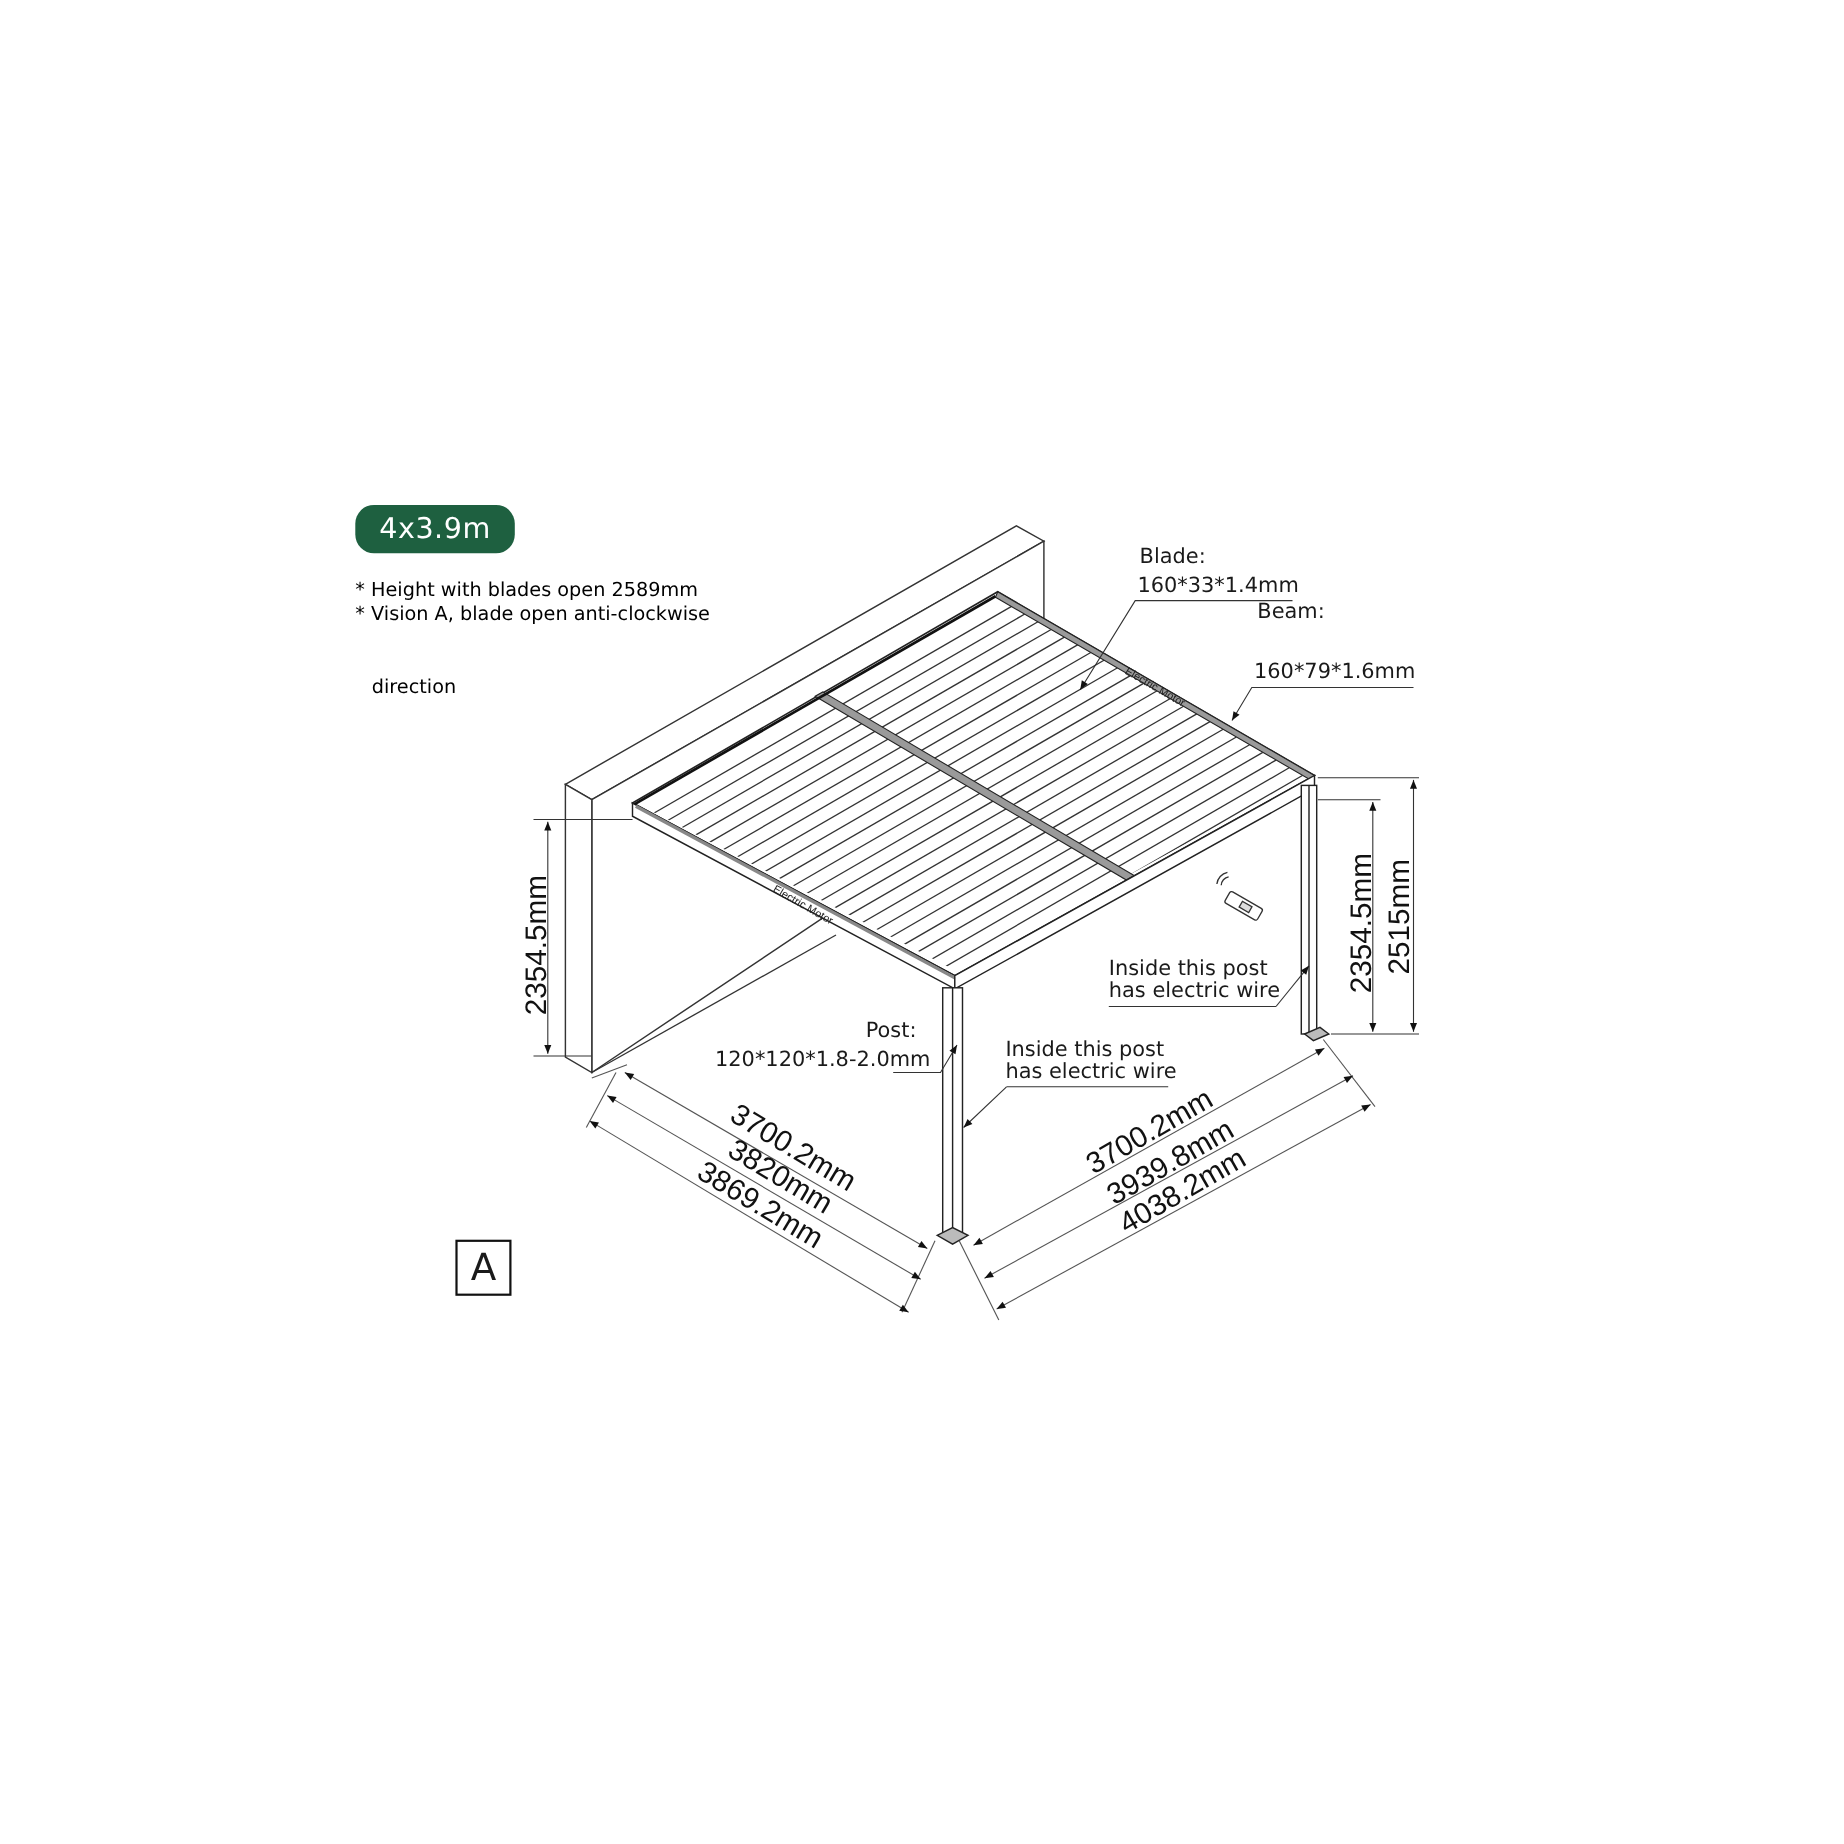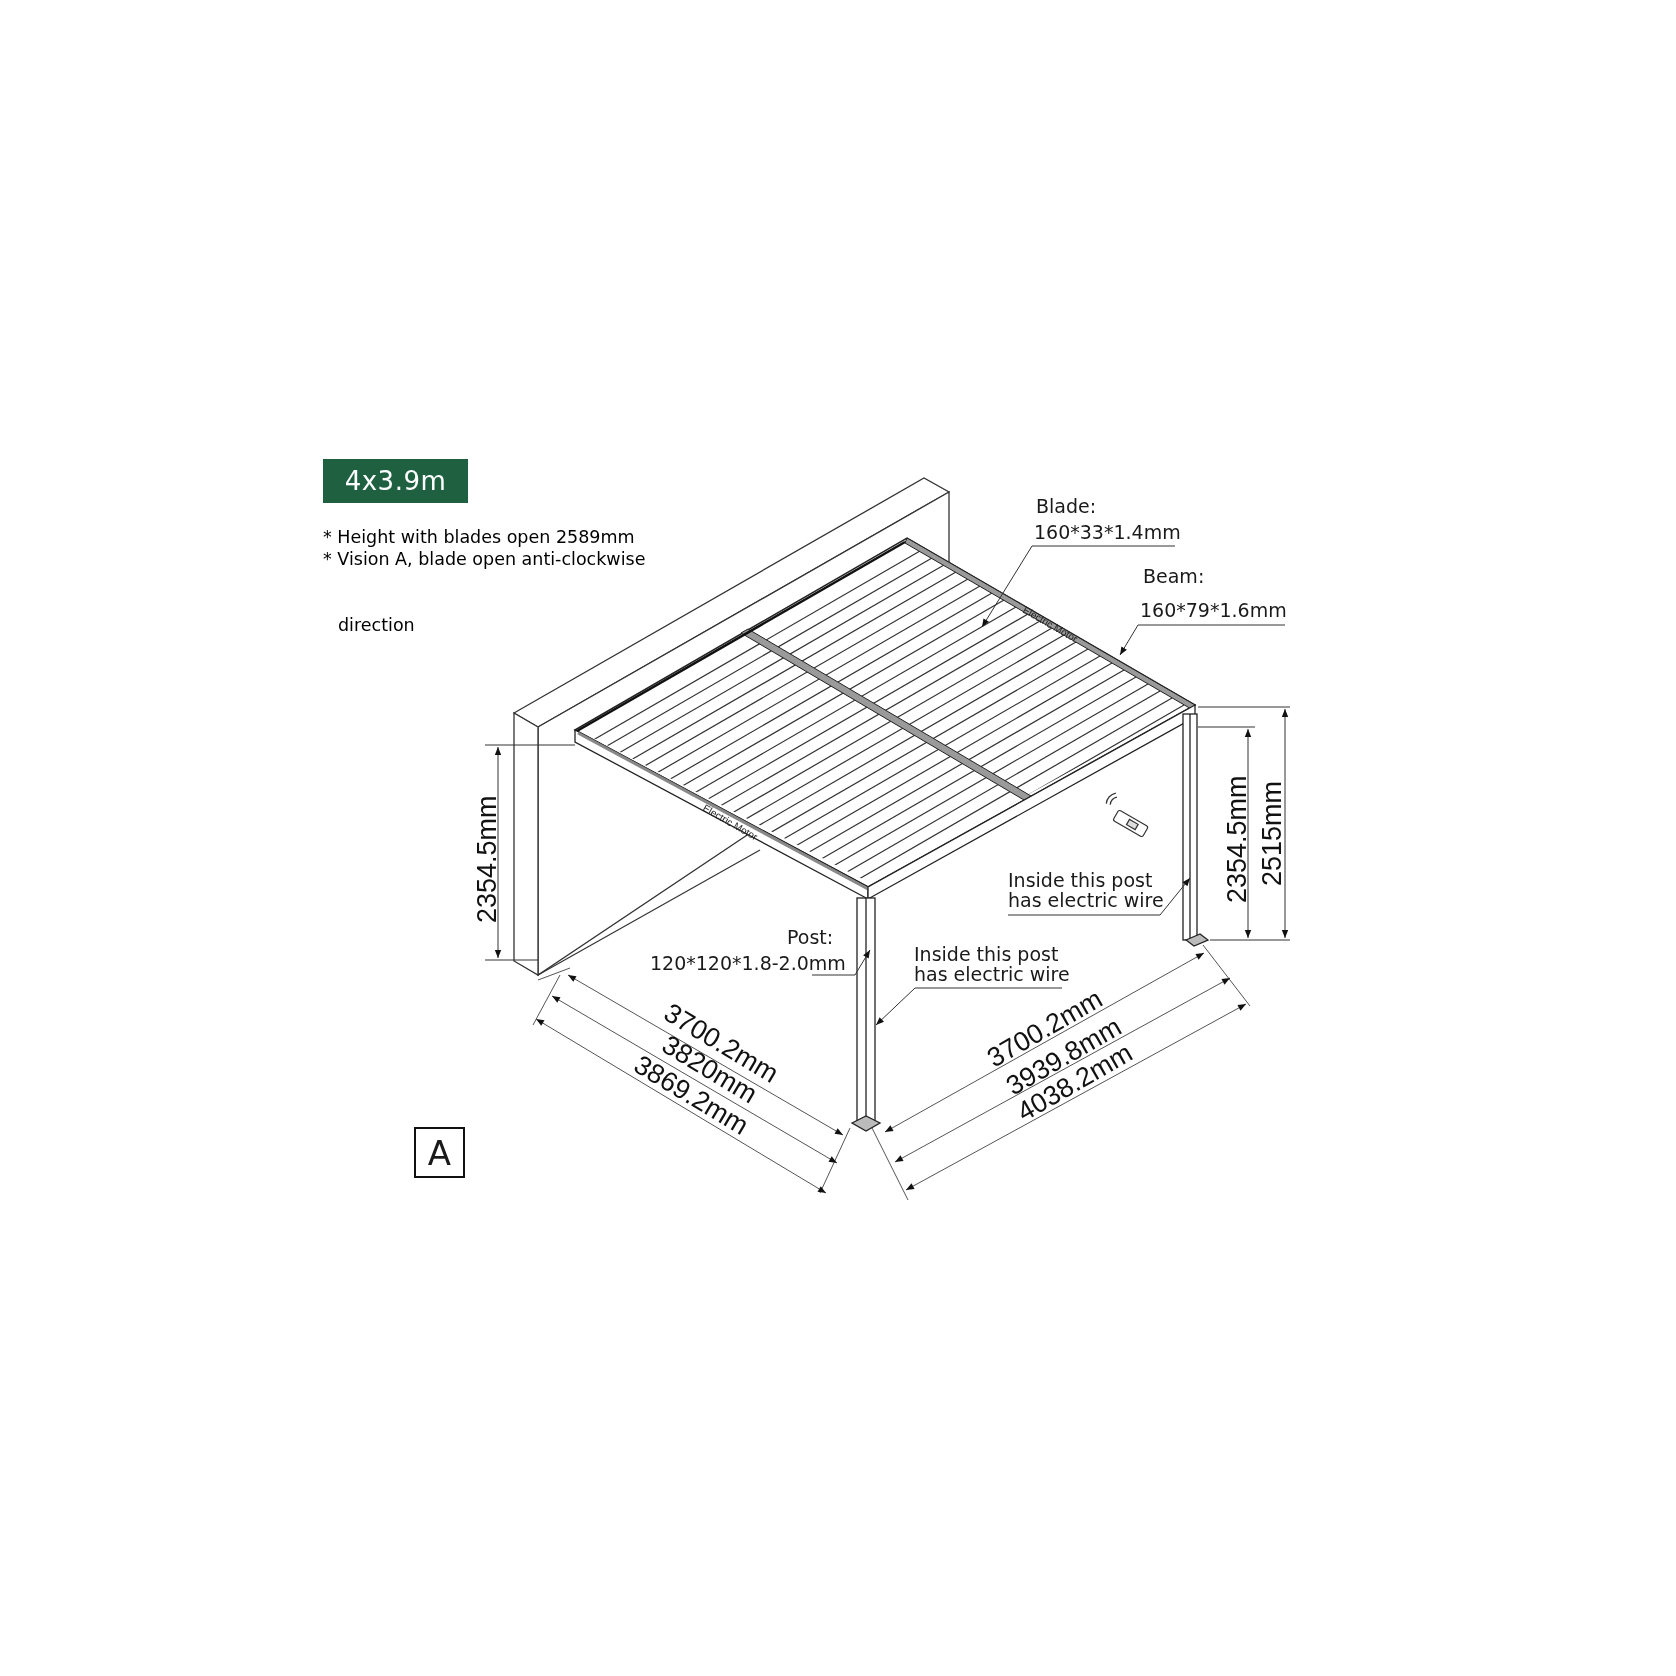--- a/index.html
+++ b/index.html
@@ -1,17 +1,17 @@
 <!DOCTYPE html>
 <html><head>
 <meta charset="utf-8">
 <style>
   html, body { margin:0; padding:0; background:#ffffff; }
   body { width:1676px; height:1676px; position:relative; overflow:hidden; font-family:"DejaVu Sans", sans-serif; color:#1a1a1a; }
-  .badge { position:absolute; left:323px; top:459px; width:145px; height:44px; background:#1e6040; color:#ffffff; font-size:26px; display:flex; align-items:center; justify-content:center; letter-spacing:0.5px; }
+  .badge { position:absolute; left:323px; top:459px; width:145px; height:44px; background:#1e6040; color:#ffffff; font-size:26px; display:flex; align-items:center; justify-content:center; letter-spacing:0.5px;border-radius:17px; }
   .notes { position:absolute; left:323px; top:526px; font-size:17.5px; line-height:22px; color:#000000; }
   .notes div { white-space:nowrap; }
   .notes .indent { padding-left:15px;margin-top:44px; }
   .label { position:absolute; font-size:19px; line-height:24px; color:#1a1a1a; white-space:nowrap; }
   .view-box { position:absolute; left:414px; top:1127px; width:51px; height:51px; border:2px solid #111; box-sizing:border-box; display:flex; align-items:center; justify-content:center; font-size:34px; }
   svg { position:absolute; left:0; top:0; }
   .dimtext { font-family:"Liberation Sans", sans-serif; font-size:27px; fill:#111; }
   .small { font-family:"Liberation Sans", sans-serif; font-size:10px; fill:#222; }
 </style>
 </head>
@@ -151,21 +151,21 @@
     <polyline points="1160,915 1008,915"></polyline>
     <polyline points="1160,915 1190,878" marker-end="url(#arr)"></polyline>
     <polyline points="1062,988 915,988"></polyline>
     <polyline points="915,988 876,1025" marker-end="url(#arr)"></polyline>
   </g>
 </svg>
 
 <div class="label" style="left:1036px;top:494px;">Blade:</div>
 <div class="label" style="left:1034px;top:520px;text-align:right;">160*33*1.4mm</div>
 
-<div class="label" style="left:1143px;top:564px;">Beam:</div>
+<div class="label" style="left:1143px;top:544px;">Beam:</div>
 <div class="label" style="left:1140px;top:598px;">160*79*1.6mm</div>
 
 <div class="label" style="left:787px;top:925px;">Post:</div>
 <div class="label" style="left:650px;top:951px;">120*120*1.8-2.0mm</div>
 
 <div class="label" style="left:1008px;top:868px;">Inside this post</div>
 <div class="label" style="left:1008px;top:888px;">has electric wire</div>
 
 <div class="label" style="left:914px;top:942px;">Inside this post</div>
 <div class="label" style="left:914px;top:962px;">has electric wire</div>

